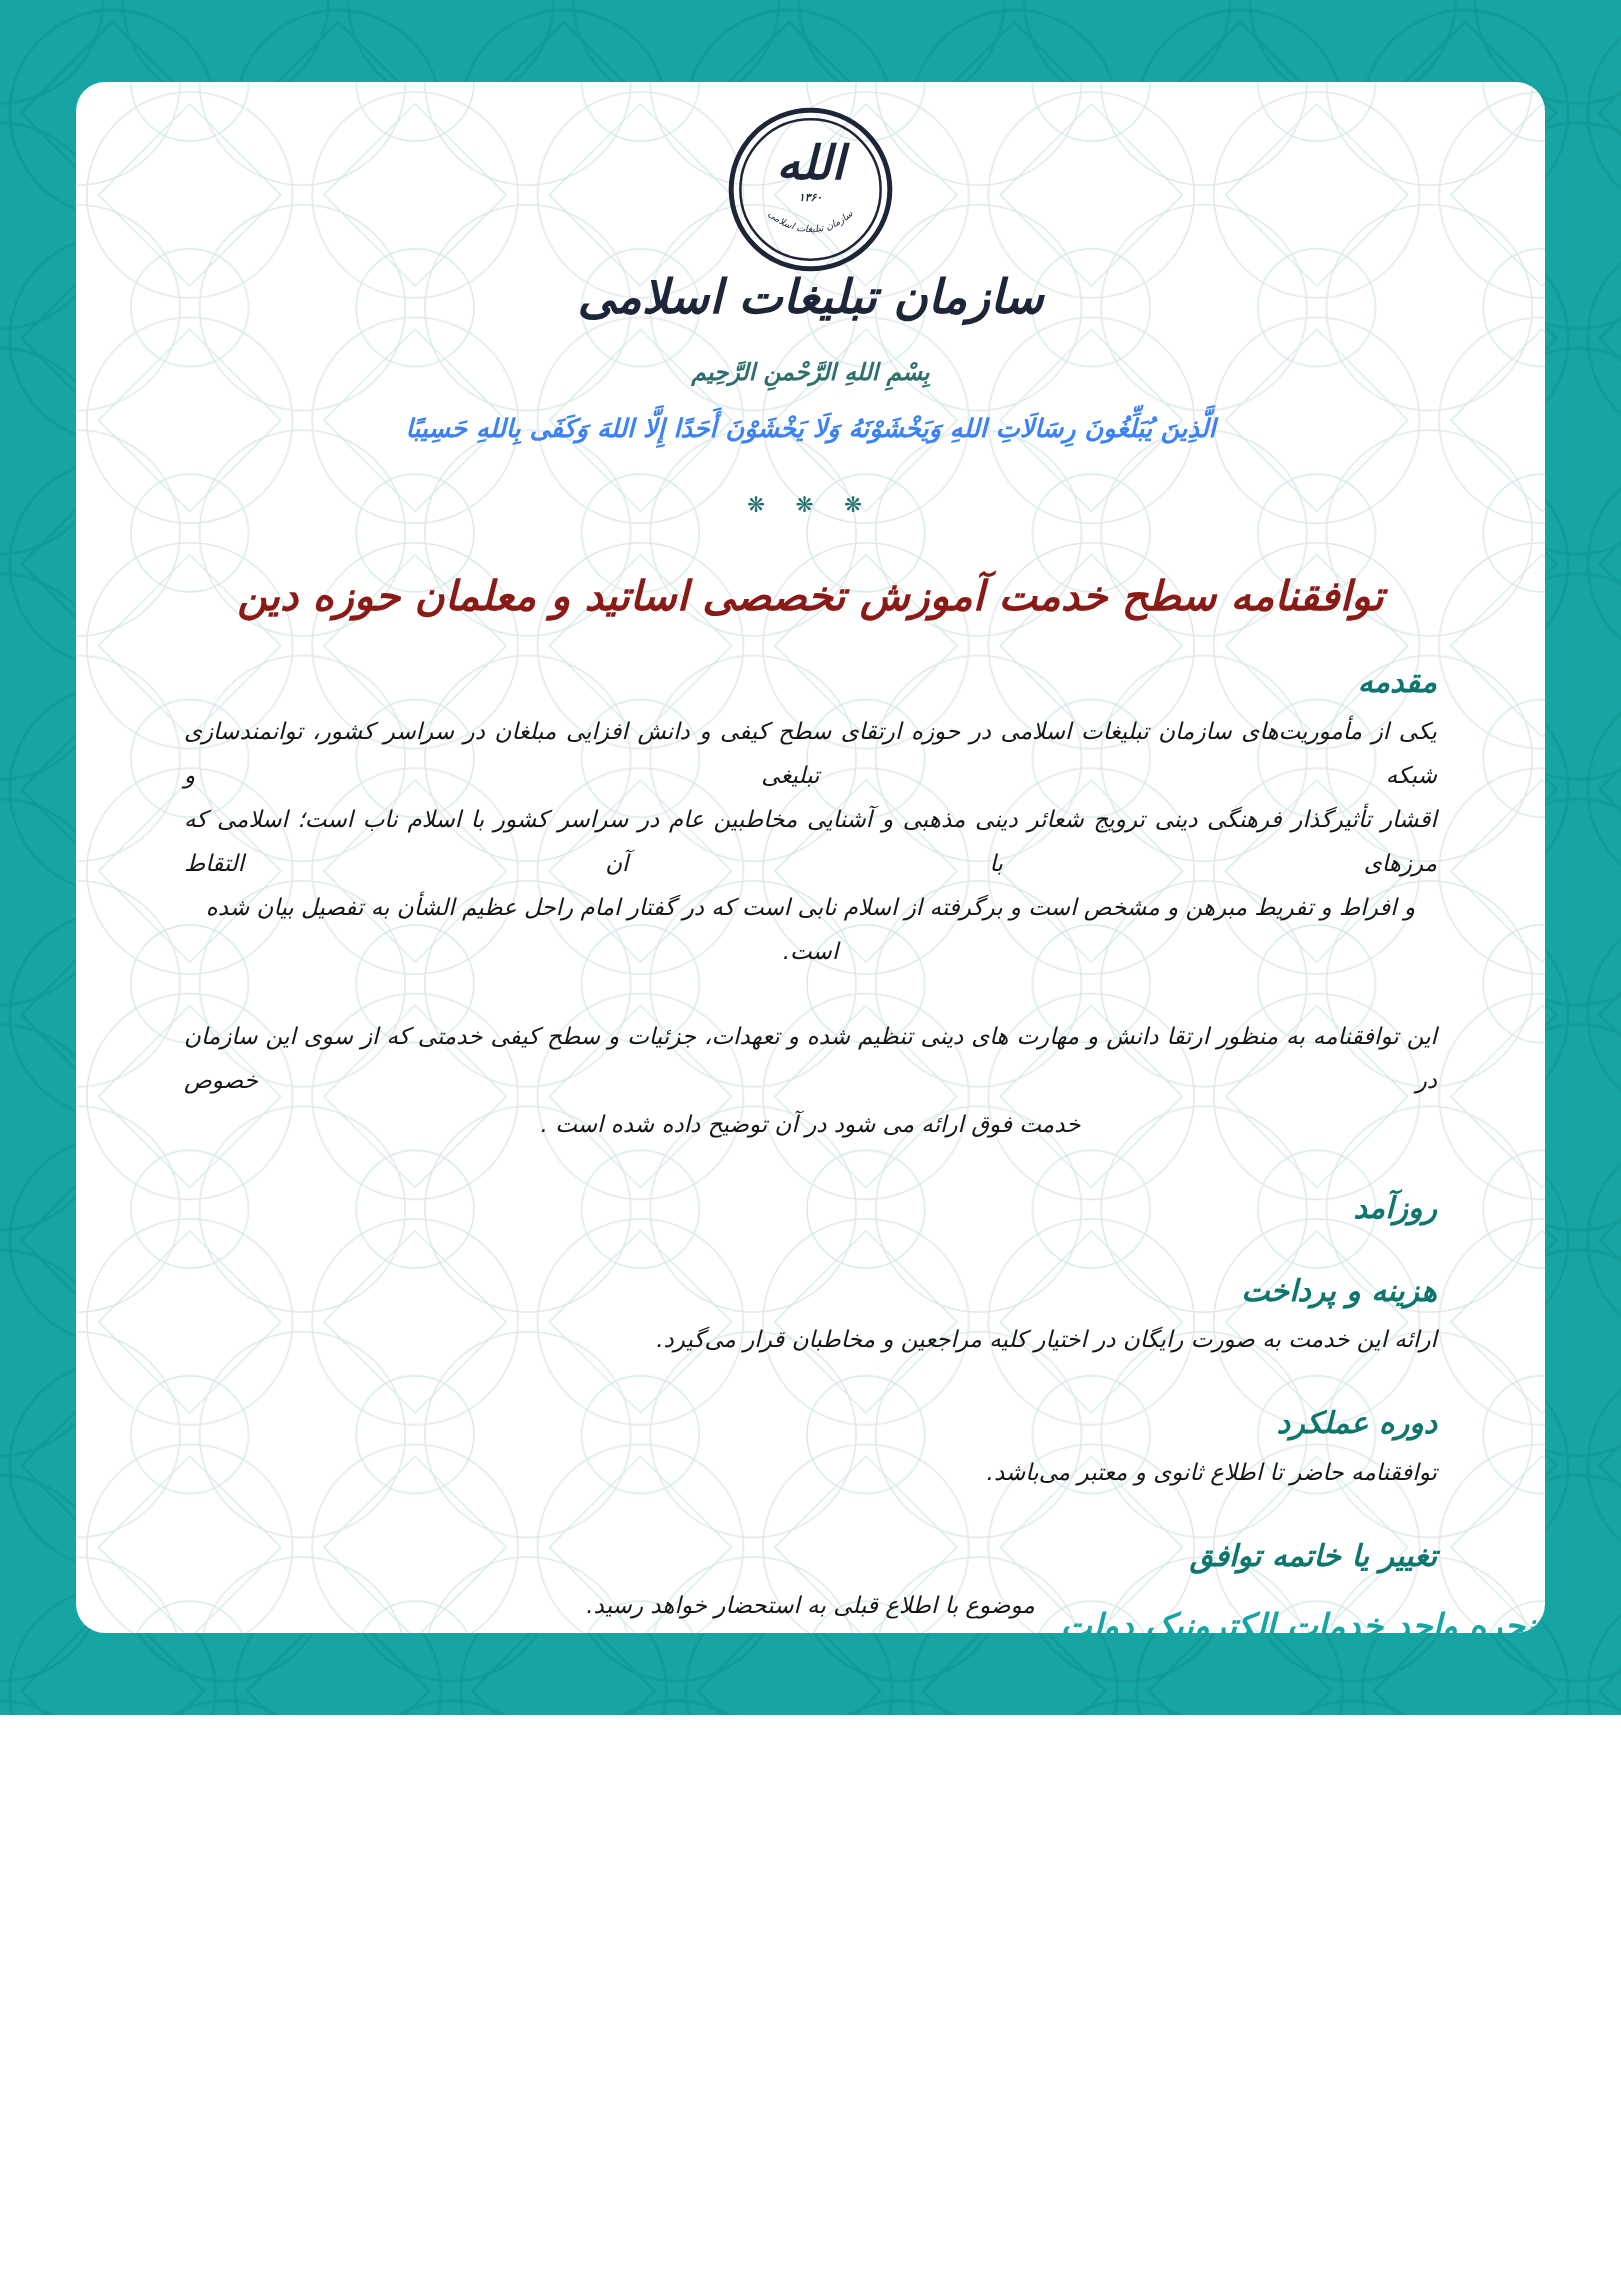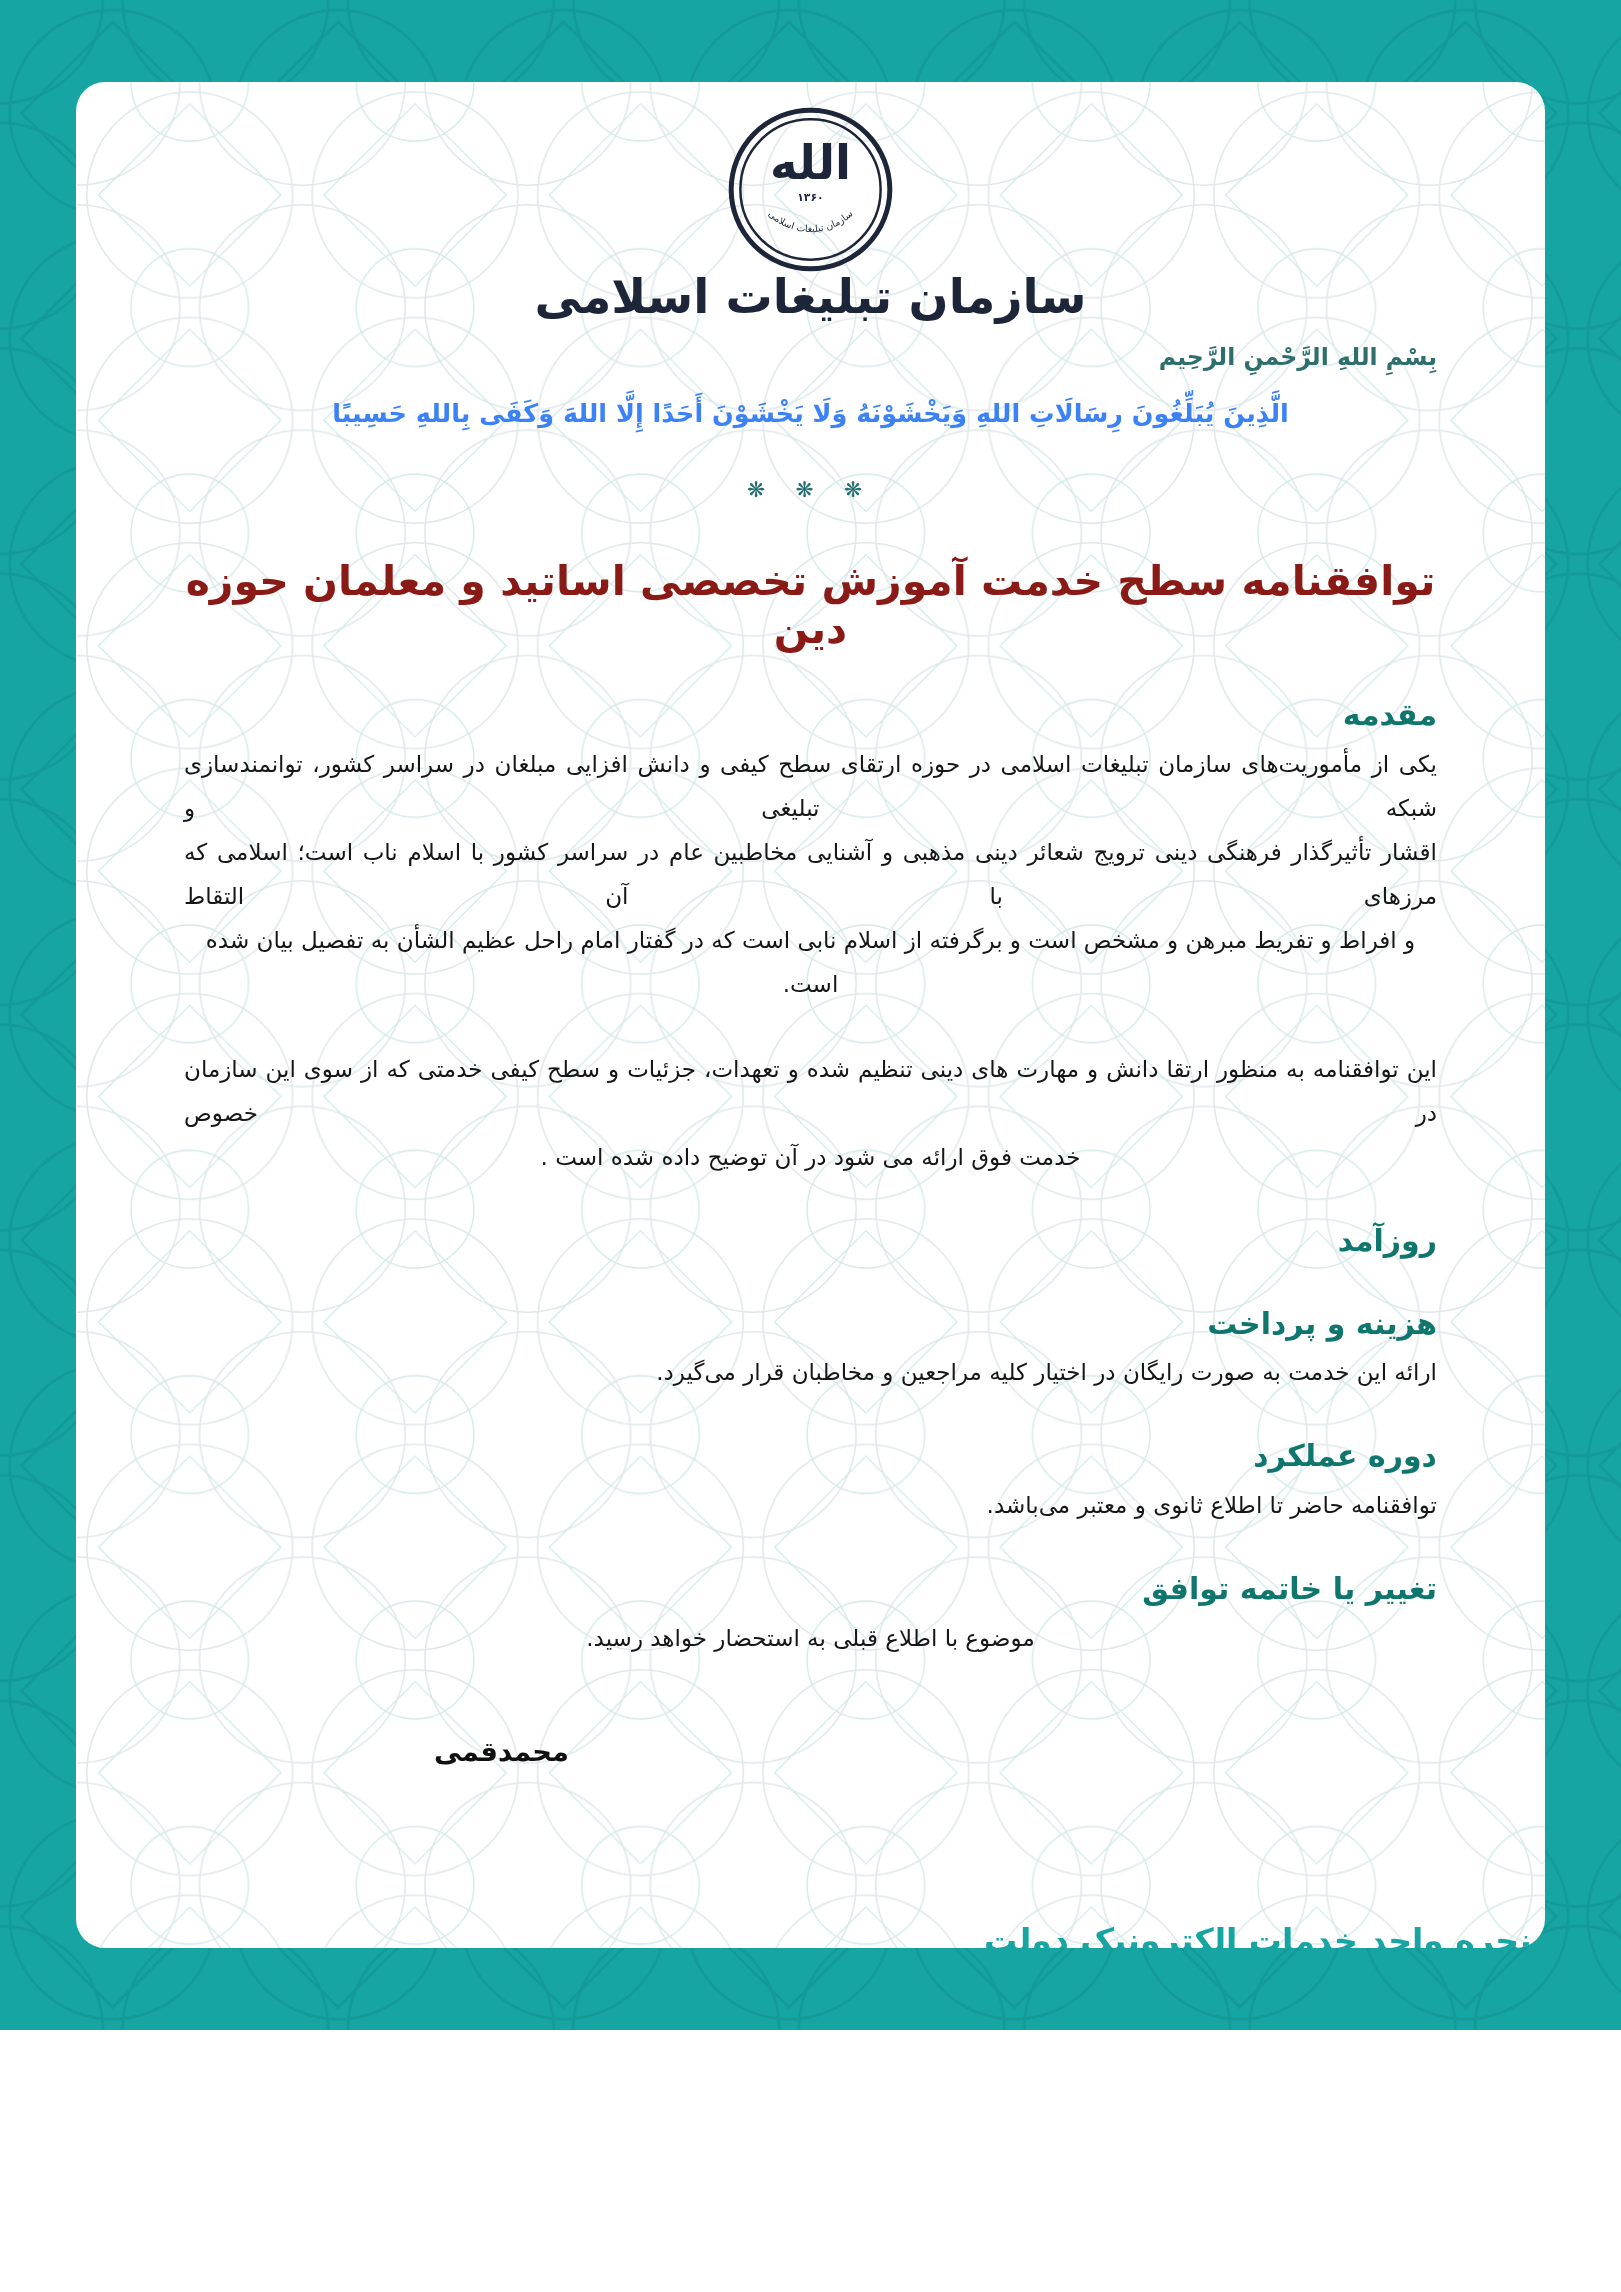--- a/index.html
+++ b/index.html
@@ -2,43 +2,43 @@
 <html lang="fa" dir="rtl"><head>
 <meta charset="utf-8">
 <style>
   html,body{margin:0;padding:0;}
   body{
     width:1621px;height:2293px;
     font-family:"DejaVu Sans",sans-serif;
     background:#ffffff;
   }
   .frame{
-    position:relative;width:1621px;height:2030px;
-    background:#17a5a3;overflow:hidden;
+    position:relative;width:1621px;height:1715px;
+    background:#17a5a3;overflow:hidden;font-style:italic;
   }
   .frame-pattern{position:absolute;inset:0;display:block;}
   .page{
     position:absolute;top:82px;left:76px;right:76px;bottom:82px;
     background:#ffffff;border-radius:29px;overflow:hidden;
   }
   .page-pattern{position:absolute;inset:0;display:block;}
   .content{
     position:relative;height:100%;
     padding:0 108px;box-sizing:border-box;
     direction:rtl;
   }
   .emblem-wrap{width:167px;height:167px;margin:23.5px auto 0;}
   .emblem-wrap svg{width:167px;height:167px;display:block;}
   .org-calligraphy{
     margin-top:-3.9px;text-align:center;
     font-size:47px;font-weight:bold;color:#1d2639;
     letter-spacing:1px;
   }
   .bismillah{
-    margin-top:19px;text-align:right;
+    margin-top:34px;text-align:center;
     font-size:23.5px;font-weight:bold;color:#2e6f6e;
   }
   .verse{
     margin-top:27px;text-align:center;
     font-size:25.5px;font-weight:bold;color:#3b82f6;
   }
   .stars{
     margin-top:49px;text-align:center;
     font-size:21.6px;color:#21706f;letter-spacing:11.8px;
   }

